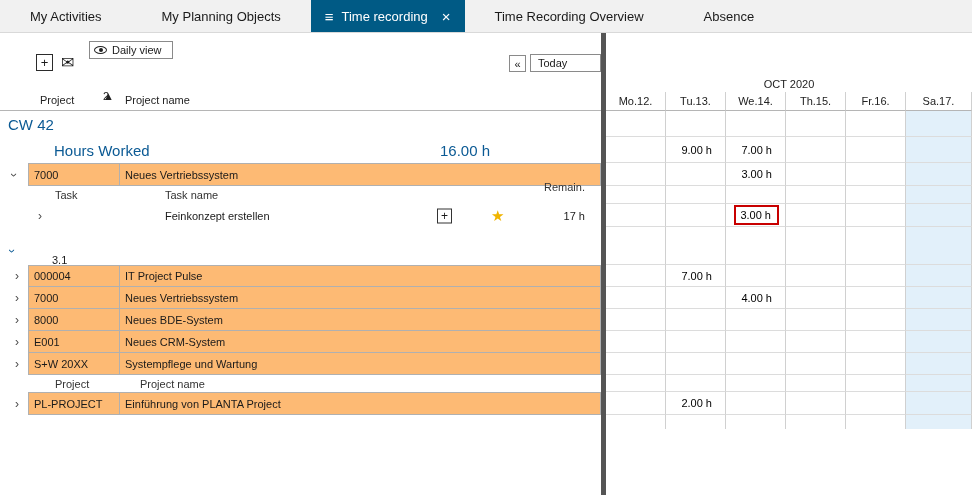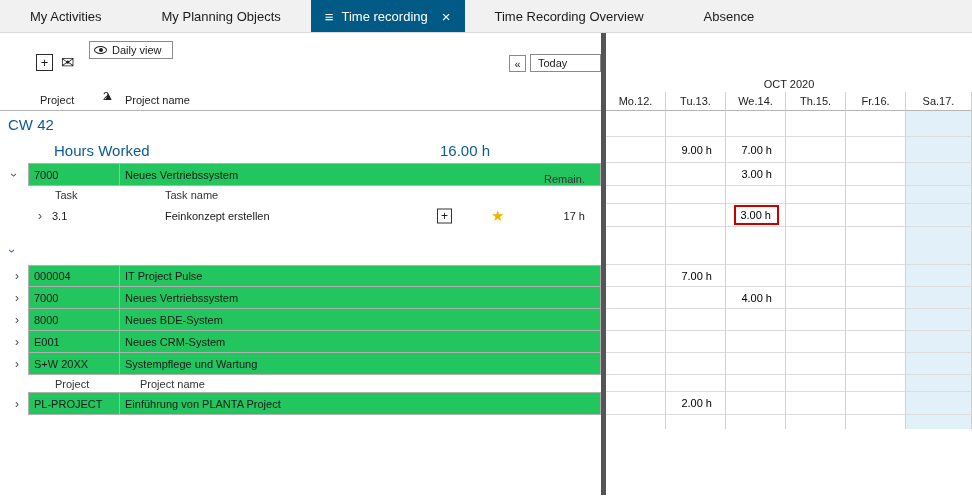--- a/index.html
+++ b/index.html
@@ -47,21 +47,21 @@
   .dh:last-child { flex:0 0 66px; }
   
   .abs { position:absolute; }
   .vmid { top:50%; transform:translateY(-50%); }
   .blue { color:#0b5a94; }
   .big { font-size:15px; }
   .sec-title { font-size:13px; color:#0b5a94; }
   .chev { position:absolute; font-size:12px; color:#4a4a4a; line-height:12px; }
   .chev.open { transform:rotate(90deg); }
   .chev.blue { color:#0b5a94; }
-  .cellbox { position:absolute; top:0; bottom:0; border:1px solid #b0b0b0; background:#22c55e;
+  .cellbox { position:absolute; top:0; bottom:0; border:1px solid #b0b0b0; background:#fdba74;
              display:flex; align-items:center; padding:0 5px; font-size:11px; }
   .cellbox.code { left:28px; width:92px; }
   .cellbox.name { left:119px; right:5px; }
   .prow + .prow .cellbox { border-top:none; }
   .subhead { font-size:11px; color:#333; }
   .minibox { position:absolute; width:15px; height:15px; border:1px solid #333; background:#fff;
              display:flex; align-items:center; justify-content:center; font-size:12px; top:50%; transform:translateY(-50%); }
   .star { position:absolute; color:#f0b400; font-size:15px; top:50%; transform:translateY(-52%); }
   .hl { flex:1; align-self:stretch; border:2px solid #c80000; margin:1px 6px 1px 8px;
         display:flex; align-items:center; justify-content:flex-end; padding-right:6px; }
@@ -167,34 +167,34 @@
       <div class="dc">3.00 h</div>
       <div class="dc"></div>
       <div class="dc"></div>
       <div class="dc wkend"></div>
     </div>
 
     <div class="row h18">
       <div class="left">
         <span class="abs subhead" style="left:55px; bottom:3px;">Task</span>
         <span class="abs subhead" style="left:165px; bottom:3px;">Task name</span>
-        <span class="abs subhead" style="right:21px; bottom:19px;text-align:center;">Remain.</span>
+        <span class="abs subhead" style="right:21px; bottom:11px;text-align:center;">Remain.</span>
       </div>
       <div class="dc"></div>
       <div class="dc"></div>
       <div class="dc"></div>
       <div class="dc"></div>
       <div class="dc"></div>
       <div class="dc wkend"></div>
     </div>
 
     <div class="row h23">
       <div class="left">
         <span class="chev vmid" style="left:38px;">›</span>
-        <span class="abs vmid" style="left:52px;">3.1</span>
+        <span class="abs vmid" style="left:52px;margin-top:44px;">3.1</span>
         <span class="abs vmid" style="left:165px;">Feinkonzept erstellen</span>
         <div class="minibox" style="left:437px;">+</div>
         <span class="star" style="left:491px;">★</span>
         <span class="abs vmid" style="right:21px;">17 h</span>
       </div>
       <div class="dc"></div>
       <div class="dc"></div>
       <div class="dc nopad">
         <div class="hl">3.00 h</div>
       </div>

